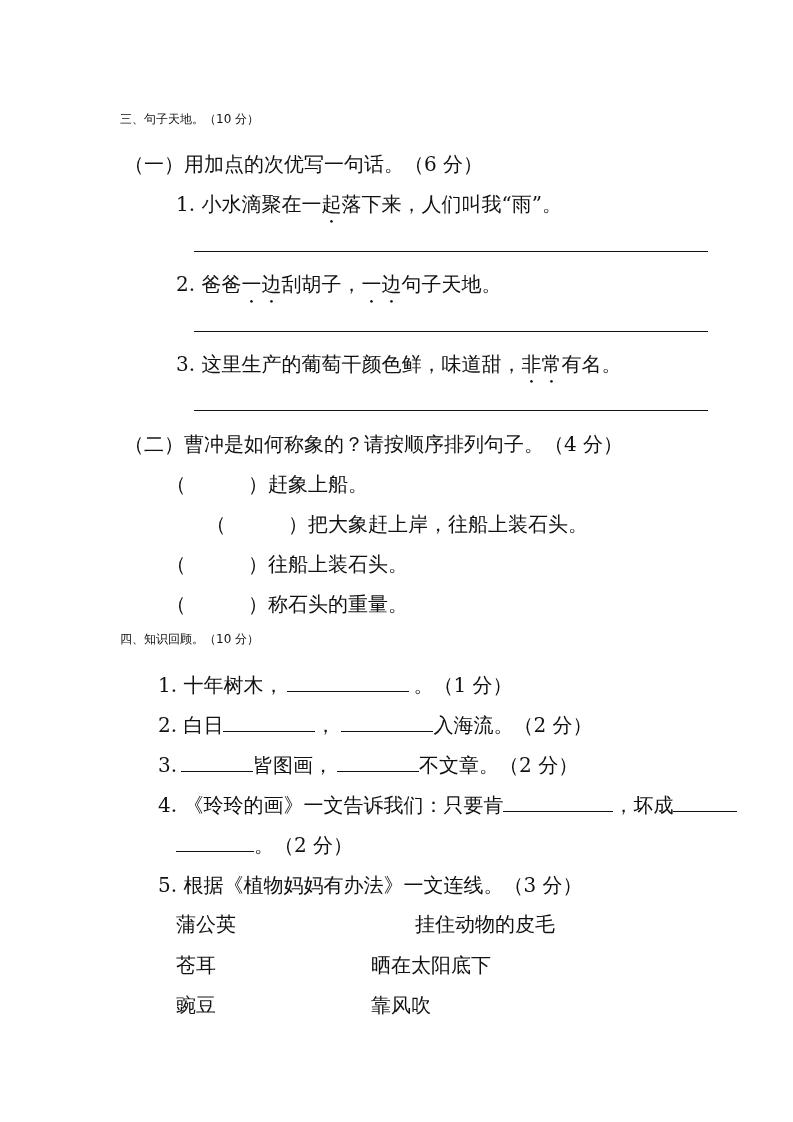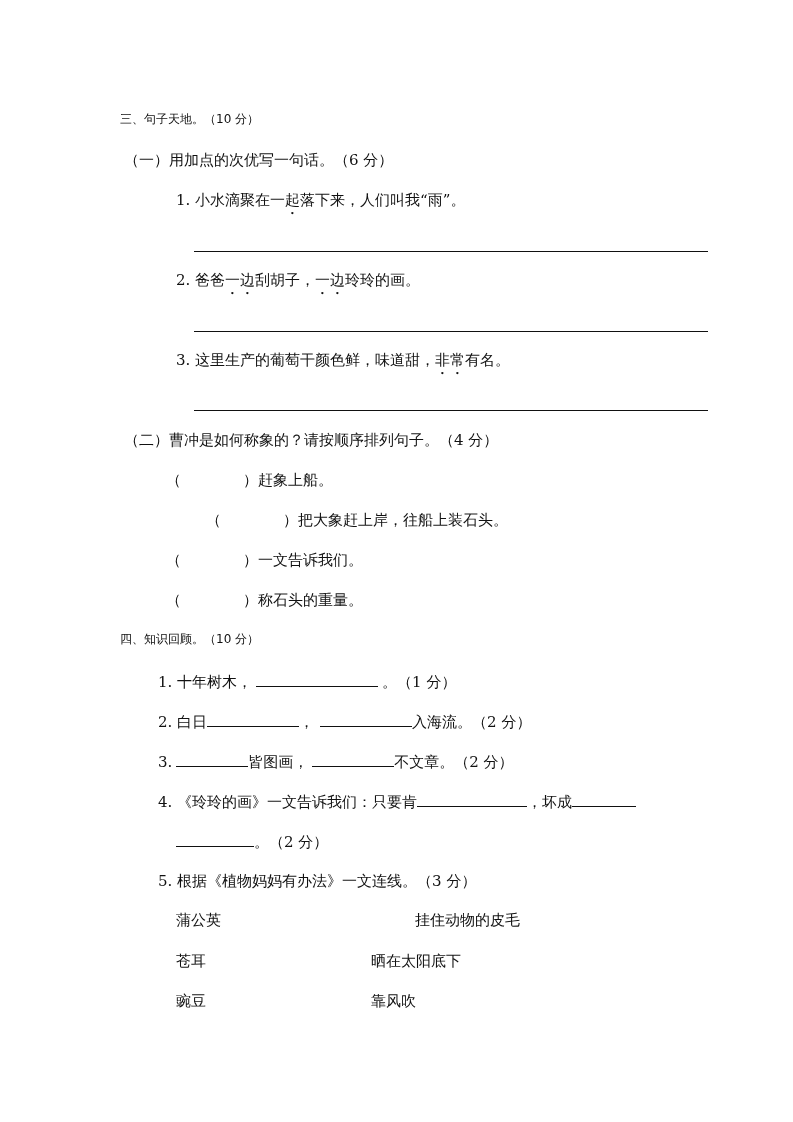--- a/index.html
+++ b/index.html
@@ -1,45 +1,45 @@
 <!DOCTYPE html>
 <html><head>
 <meta charset="utf-8">
 <style>
   html, body { margin: 0; padding: 0; background: #ffffff; }
   body { width: 793px; height: 1122px; position: relative; overflow: hidden;
          font-family: "DejaVu Serif", "Liberation Serif", serif; color: #111; }
   .abs { position: absolute; white-space: nowrap; }
   .h { font-family: "DejaVu Sans", "Liberation Sans", sans-serif; font-size: 12px; }
-  .t { font-size: 15px; }
+  .t { font-size: 20px; }
   .line { position: absolute; height: 0; border-top: 1.3px solid #111; }
   .blank { display: inline-block; border-bottom: 1.3px solid #111; height: 14px; vertical-align: baseline; }
   .dot { text-emphasis: dot; -webkit-text-emphasis: dot; text-emphasis-position: under right; -webkit-text-emphasis-position: under; text-emphasis-style: filled dot; }
   .paren-gap { display: inline-block; width: 62px; }
 </style>
 </head>
 <body>
 
 <div class="abs h" style="left:120px;top:111px;">三、句子天地。（10 分）</div>
 <div class="abs t" style="left:124px;top:151px;">（一）用加点的次优写一句话。（6 分）</div>
 
 <div class="abs t" style="left:176px;top:191px;"><span>1. 小水滴聚在一</span><span class="dot">起</span><span>落下来，人们叫我“雨”。</span></div>
 <div class="line" style="left:194px;top:251px;width:514px;"></div>
 
-<div class="abs t" style="left:176px;top:271px;"><span>2. 爸爸</span><span class="dot">一边</span><span>刮胡子，</span><span class="dot">一边</span><span>玲玲的画。</span></div>
+<div class="abs t" style="left:176px;top:271px;"><span>2. 爸爸</span><span class="dot">一边</span><span>刮胡子，</span><span class="dot">一边</span><span>句子天地。</span></div>
 <div class="line" style="left:194px;top:331px;width:514px;"></div>
 
 <div class="abs t" style="left:176px;top:351px;"><span>3. 这里生产的葡萄干颜色鲜，味道甜，</span><span class="dot">非常</span><span>有名。</span></div>
 <div class="line" style="left:194px;top:410px;width:514px;"></div>
 
 <div class="abs t" style="left:124px;top:431px;">（二）曹冲是如何称象的？请按顺序排列句子。（4 分）</div>
 
 <div class="abs t" style="left:166px;top:471px;text-align:right;"><span>（</span><span class="paren-gap"></span><span>）</span><span>赶象上船。</span></div>
 <div class="abs t" style="left:166px;top:511px;margin-left:40px;"><span>（</span><span class="paren-gap"></span><span>）</span><span>把大象赶上岸，往船上装石头。</span></div>
-<div class="abs t" style="left:166px;top:551px;"><span>（</span><span class="paren-gap"></span><span>）</span><span>一文告诉我们。</span></div>
+<div class="abs t" style="left:166px;top:551px;"><span>（</span><span class="paren-gap"></span><span>）</span><span>往船上装石头。</span></div>
 <div class="abs t" style="left:166px;top:591px;"><span>（</span><span class="paren-gap"></span><span>）</span><span>称石头的重量。</span></div>
 
 <div class="abs h" style="left:120px;top:631px;">四、知识回顾。（10 分）</div>
 
 <div class="abs t" style="left:158px;top:672px;"><span>1. 十年树木，</span><span class="blank" style="width:122px;margin:0 4px;"></span><span>。（1 分）</span></div>
 
 <div class="abs t" style="left:158px;top:712px;"><span>2. 白日</span><span class="blank" style="width:92px;"></span><span>，</span><span class="blank" style="width:92px;margin-left:6px;"></span><span>入海流。（2 分）</span></div>
 
 <div class="abs t" style="left:158px;top:752px;"><span>3.</span><span class="blank" style="width:72px;margin-left:4px;"></span><span>皆图画，</span><span class="blank" style="width:82px;margin-left:4px;"></span><span>不文章。（2 分）</span></div>
 

